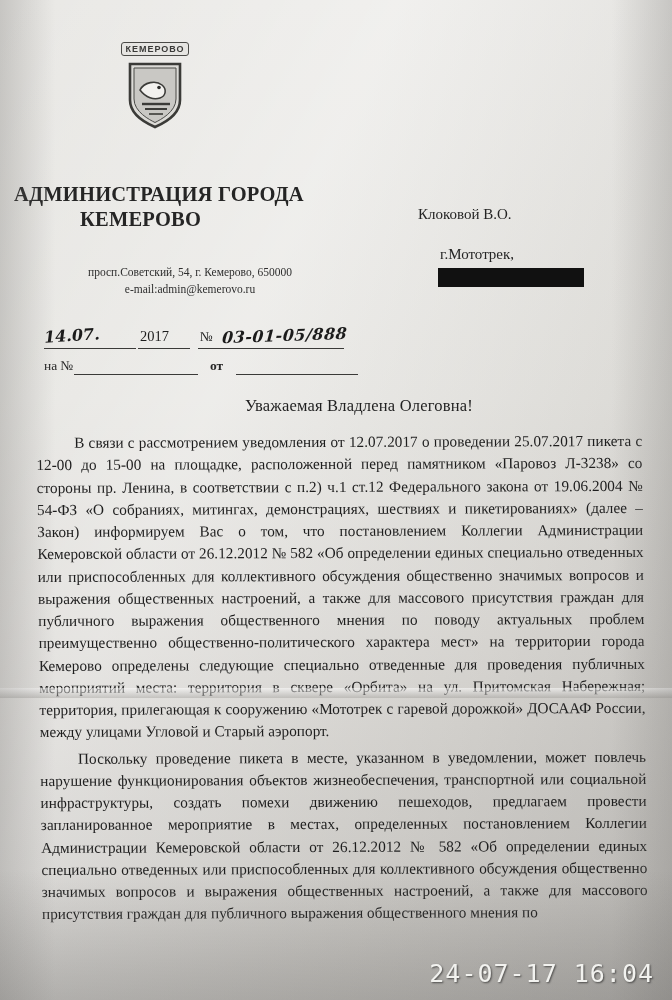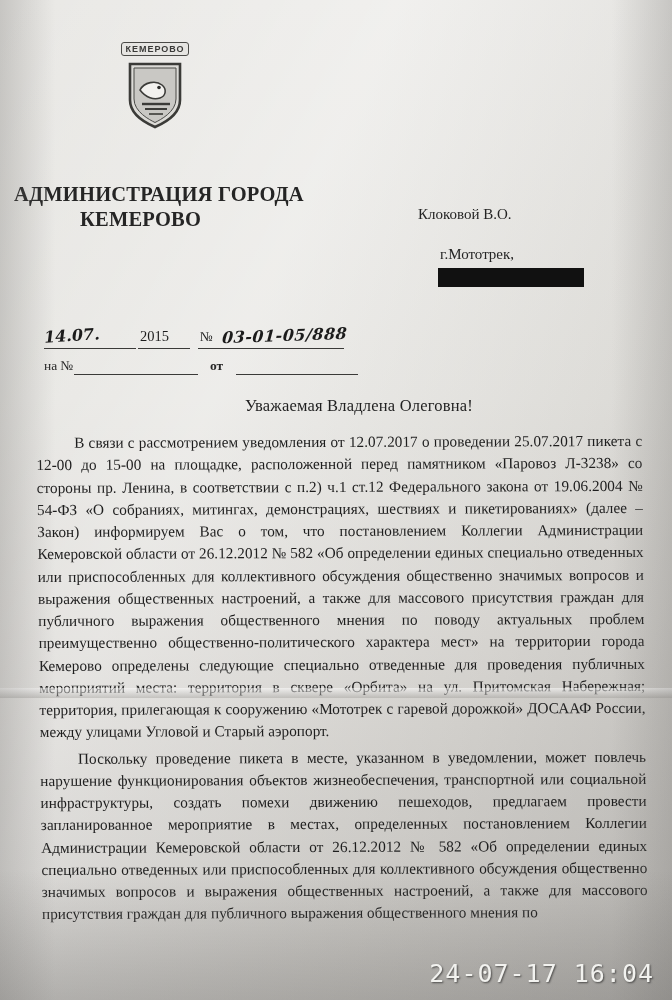--- a/index.html
+++ b/index.html
@@ -240,30 +240,32 @@
       <path d="M23 54 H37" stroke="#3b3b38" stroke-width="1.6"></path>
     </svg>
   </div>
 
   <div class="admin-title">
     <span>АДМИНИСТРАЦИЯ ГОРОДА</span>
     <span class="l2">КЕМЕРОВО</span>
   </div>
 
   <div class="contacts">
+    <div>просп.Советский, 54, г. Кемерово, 650000</div>
+    <div>e-mail:admin@kemerovo.ru</div>
   </div>
 
   <div class="addressee">Клоковой В.О.</div>
   <div class="addressee-city">г.Мототрек,</div>
   <div class="redaction"></div>
 
   <div class="datenum">
     <span class="d-date hw">14.07.</span>
     <span class="d-underline1"></span>
-    <span class="d-year">2015</span>
+    <span class="d-year">2017</span>
     <span class="d-underline2"></span>
     <span class="d-no">№</span>
     <span class="d-num hw2">03-01-05/888</span>
     <span class="d-underline3"></span>
   </div>
 
   <div class="refline">
     <span class="r-na">на №</span>
     <span class="r-u1"></span>
     <span class="r-ot">от</span>

